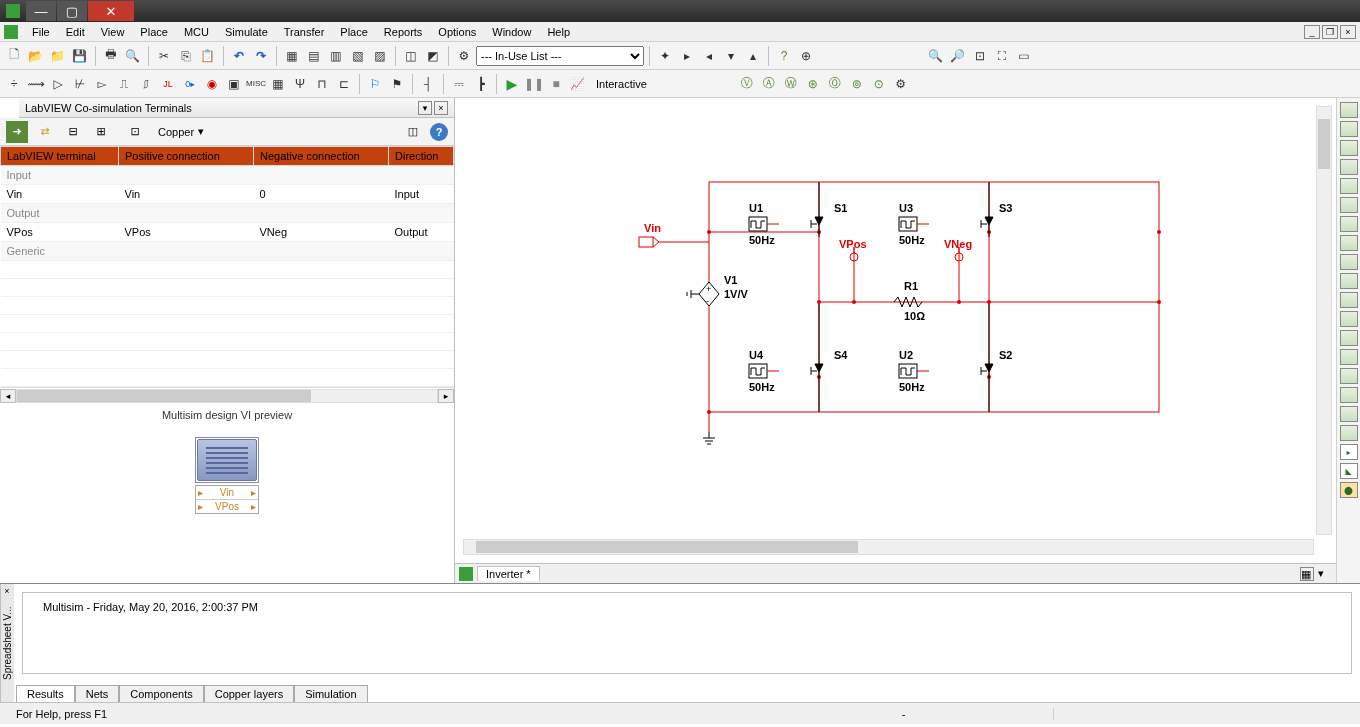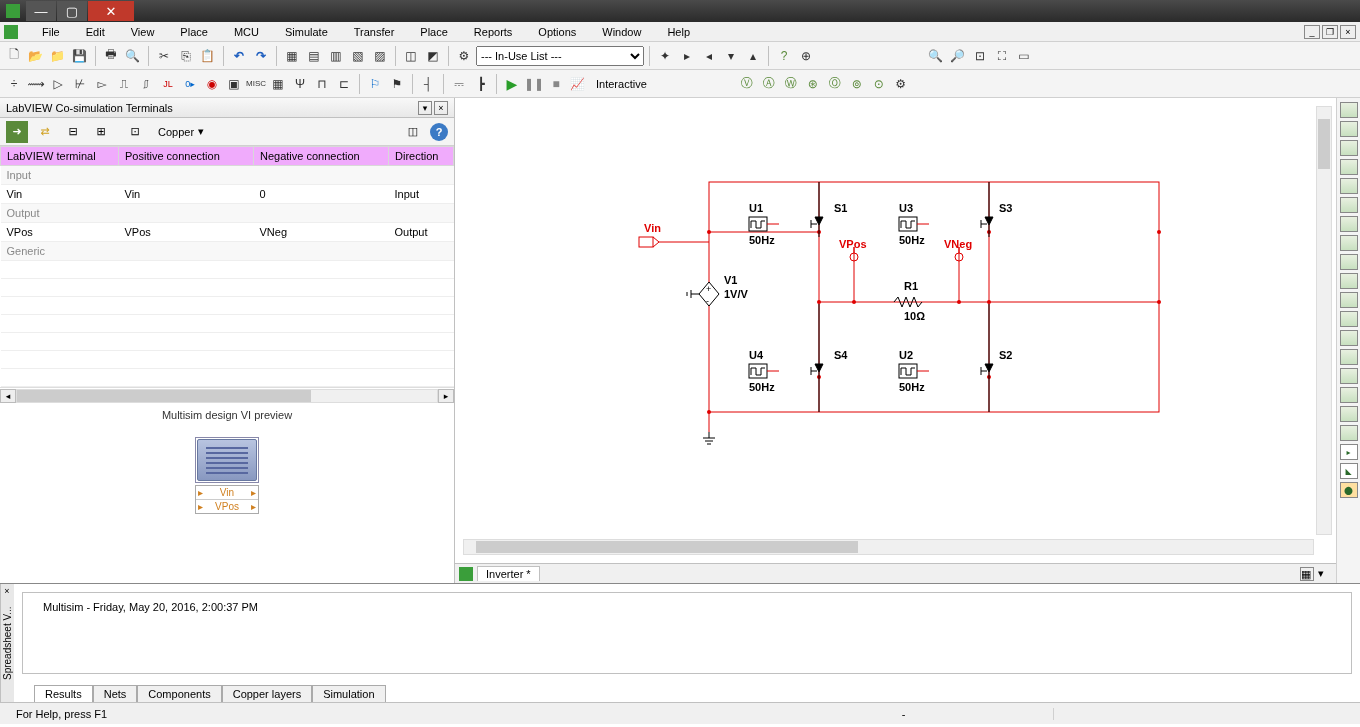--- a/index.html
+++ b/index.html
@@ -8,48 +8,48 @@
 
 .titlebar { height: 22px; background: linear-gradient(#4a4a4a, #2a2a2a); color: #fff; display: flex; align-items: center; padding-left: 6px; }
 .titlebar .app-icon { width: 14px; height: 14px; background: #3a9e3a; margin-right: 6px; }
 .titlebar .title { flex: 1; font-size: 12px; }
 .titlebar .ctrl { width: 30px; height: 20px; display: flex; align-items: center; justify-content: center; color: #fff; font-size: 13px; }
 .titlebar .ctrl.min { background: #555; }
 .titlebar .ctrl.max { background: #555; margin-left:1px;}
 .titlebar .ctrl.close { background: #c0392b; width: 46px; margin-left:1px;}
 
 
-.menubar { height: 20px; background: #f0f0f0; display: flex; align-items: center; padding: 0 4px; border-bottom: 1px solid #d0d0d0; position: relative; gap: 10px; }
+.menubar { height: 20px; background: #f0f0f0; display: flex; align-items: center; padding: 0 4px; border-bottom: 1px solid #d0d0d0; position: relative; }
 .menubar .menu-icon { width: 14px; height: 14px; background: #3a9e3a; margin-right: 6px; }
 .menubar span.item { padding: 2px 8px; cursor: default; }
 .menubar .mdi-controls { position: absolute; right: 4px; display: flex; gap: 2px; }
 .menubar .mdi-controls div { width: 16px; height: 14px; border: 1px solid #888; background: #eee; font-size: 9px; display:flex;align-items:center;justify-content:center; }
 
 
 .toolbar { height: 28px; background: #f4f4f4; border-bottom: 1px solid #d0d0d0; display: flex; align-items: center; padding: 0 4px; gap: 2px; }
 .toolbar .btn { width: 20px; height: 20px; display: flex; align-items: center; justify-content: center; border: 1px solid transparent; font-size: 12px; color: #333; }
 .toolbar .sep { width: 1px; height: 20px; background: #c0c0c0; margin: 0 3px; }
 .toolbar select { height: 20px; font-size: 11px; width: 168px; }
 
 
 .main { display: flex; height: 485px; }
 .left-panel { width: 455px; border-right: 1px solid #c0c0c0; display: flex; flex-direction: column; background: #fff; }
-.panel-header { height: 20px; background: linear-gradient(#f8f8f8,#e8e8e8); border-bottom: 1px solid #c0c0c0; display: flex; align-items: center; padding: 0 6px; font-size: 11px; }
+.panel-header { height: 20px; background: linear-gradient(#f8f8f8,#e8e8e8); border-bottom: 1px solid #c0c0c0; display: flex; align-items: center; padding: 0 6px; font-size: 11px; margin-left: 19px; }
 .panel-header .title { flex: 1; }
 .panel-header .ctrl-sm { width: 14px; height: 14px; border: 1px solid #888; margin-left: 2px; display:flex;align-items:center;justify-content:center;font-size:9px;}
 .panel-toolbar { height: 28px; background: #f4f4f4; border-bottom: 1px solid #d0d0d0; display: flex; align-items: center; padding: 0 6px; gap: 6px; }
 .panel-toolbar .tbtn { width: 22px; height: 22px; border: 1px solid transparent; display:flex;align-items:center;justify-content:center;}
 .panel-toolbar .export { padding: 2px 6px; display:flex;align-items:center;gap:4px;}
 .panel-toolbar .spacer { flex:1; }
 .panel-toolbar .help { width:18px;height:18px;border-radius:9px;background:#3b7ac5;color:#fff;display:flex;align-items:center;justify-content:center;font-weight:bold;}
 
 
 .terminals-table { flex: 0 0 auto; }
 .terminals-table table { width: 100%; border-collapse: collapse; font-size: 11px; }
-.terminals-table th { text-align: left; padding: 3px 6px; background: #f0abfc; border: 1px solid #d8d8d8; font-weight: normal; }
+.terminals-table th { text-align: left; padding: 3px 6px; background: #c2410c; border: 1px solid #d8d8d8; font-weight: normal; }
 .terminals-table td { padding: 3px 6px; border-bottom: 1px solid #eee; }
 .terminals-table tr.group td { color: #888; background: #f8f8f8; }
 .terminals-table .empty-row td { height: 18px; }
 .hscroll { height: 16px; display:flex; align-items:center; border-top:1px solid #ddd;}
 .hscroll .arrow { width:16px;height:14px;border:1px solid #bbb;background:#eee;display:flex;align-items:center;justify-content:center;font-size:9px;}
 .hscroll .track { flex:1;height:14px;background:#f0f0f0;border:1px solid #ddd;position:relative;}
 .hscroll .thumb { position:absolute;left:0;width:70%;height:100%;background:#ccc;}
 
 .preview-label { text-align: center; padding: 6px 0; font-size: 11px; color: #333; }
 .preview-box { display:flex;flex-direction:column;align-items:center;padding:10px 0;}
@@ -80,21 +80,21 @@
 
 .right-toolbar { position:absolute; right:0; top:98px; width:24px; bottom:144px; background:#f4f4f4; border-left:1px solid #d0d0d0; display:flex;flex-direction:column;align-items:center;padding-top:4px;gap:3px;}
 .right-toolbar .rbtn { width:18px;height:16px;border:1px solid #888;background:linear-gradient(#e8f0e0,#c8e0c0);font-size:8px;display:flex;align-items:center;justify-content:center;color:#2a6a2a;}
 
 
 .spreadsheet { height: 119px; border-top: 1px solid #888; display:flex; position:relative;}
 .spreadsheet .side-tab { width:14px;background:#e8e8e8;border-right:1px solid #c0c0c0;writing-mode:vertical-rl;transform:rotate(180deg);font-size:10px;display:flex;align-items:center;justify-content:center;padding:4px 0;position:relative;}
 .spreadsheet .side-tab .x{position:absolute;bottom:2px;transform:rotate(180deg);font-size:9px;}
 .spreadsheet .content { flex:1;display:flex;flex-direction:column;}
 .spreadsheet .msg-area { flex:1;padding:8px 20px;font-size:11px;border:1px solid #c0c0c0;margin:8px;}
-.spreadsheet .tabs { height:20px;display:flex;align-items:flex-end;padding-left:20px;gap:0;}
+.spreadsheet .tabs { height:20px;display:flex;align-items:flex-end;padding-left:2px;gap:0;}
 .spreadsheet .tabs .stab { padding:2px 10px;border:1px solid #aaa;background:#f0f0f0;font-size:11px;border-bottom:none;}
 .spreadsheet .tabs .stab.active { background:#fff;}
 
 
 .statusbar { height:22px;background:#f0f0f0;border-top:1px solid #c0c0c0;display:flex;align-items:center;padding:0 6px;font-size:11px;}
 .statusbar .cell { padding:0 10px; border-right:1px solid #d0d0d0;}
 .statusbar .cell:first-child{flex:0 0 200px;}
 </style>
 </head>
 <body>

